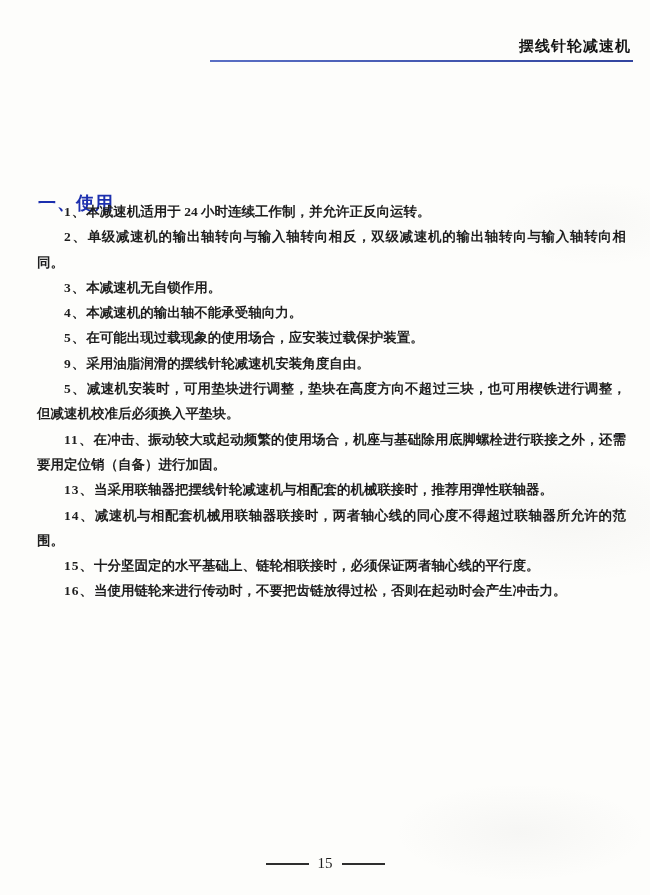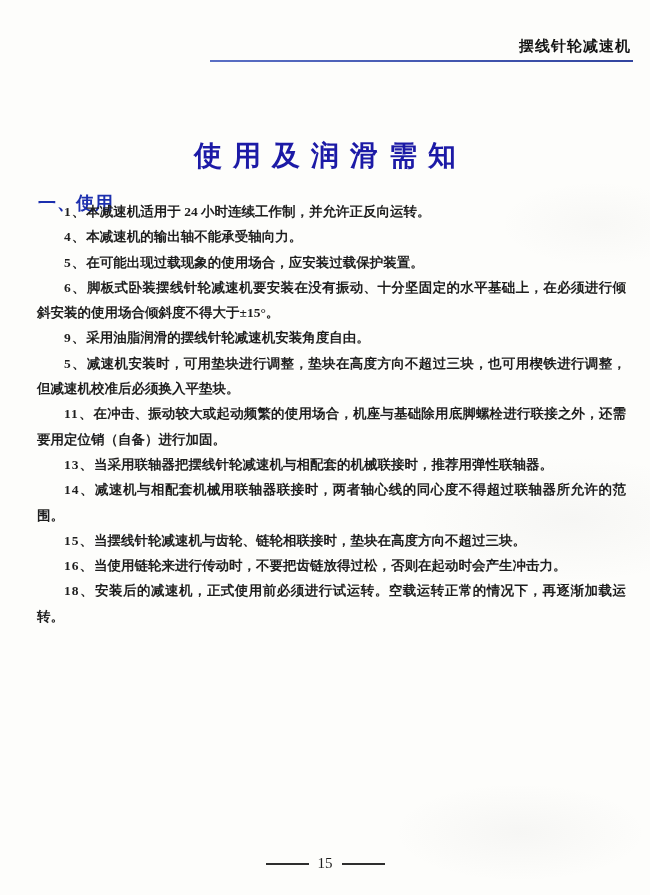--- a/index.html
+++ b/index.html
@@ -71,42 +71,44 @@
 </style>
 </head>
 <body>
 
 <div class="page">
 
   <div class="running-head">摆线针轮减速机</div>
 
   <div class="head-rule"></div>
 
-  <h1 class="doc-title">使用及润滑需知</h1>
 
   <h2 class="section-heading">一、使用</h2>
 
   <div class="items" id="items-container">
     <p class="item">
       <span class="item-num">1、</span><span class="item-text">本减速机适用于 24 小时连续工作制，并允许正反向运转。</span>
     </p>
 
+    <p class="item">
+      <span class="item-num">2、</span><span class="item-text">单级减速机的输出轴转向与输入轴转向相反，双级减速机的输出轴转向与输入轴转向相同。</span>
+    </p>
 
+    <p class="item">
+      <span class="item-num">3、</span><span class="item-text">本减速机无自锁作用。</span>
+    </p>
 
     <p class="item">
       <span class="item-num">4、</span><span class="item-text">本减速机的输出轴不能承受轴向力。</span>
     </p>
 
     <p class="item">
       <span class="item-num">5、</span><span class="item-text">在可能出现过载现象的使用场合，应安装过载保护装置。</span>
     </p>
 
-    <p class="item">
-      <span class="item-num">6、</span><span class="item-text">脚板式卧装摆线针轮减速机要安装在没有振动、十分坚固定的水平基础上，在必须进行倾斜安装的使用场合倾斜度不得大于±15°。</span>
-    </p>
 
 
 
     <p class="item">
       <span class="item-num">9、</span><span class="item-text">采用油脂润滑的摆线针轮减速机安装角度自由。</span>
     </p>
 
     <p class="item">
       <span class="item-num">5、</span><span class="item-text">减速机安装时，可用垫块进行调整，垫块在高度方向不超过三块，也可用楔铁进行调整，但减速机校准后必须换入平垫块。</span>
     </p>
@@ -118,31 +120,28 @@
 
     <p class="item">
       <span class="item-num">13、</span><span class="item-text">当采用联轴器把摆线针轮减速机与相配套的机械联接时，推荐用弹性联轴器。</span>
     </p>
 
     <p class="item">
       <span class="item-num">14、</span><span class="item-text">减速机与相配套机械用联轴器联接时，两者轴心线的同心度不得超过联轴器所允许的范围。</span>
     </p>
 
     <p class="item">
-      <span class="item-num">15、</span><span class="item-text">当摆线针轮减速机与齿轮、链轮相联接时，垫块在高度方向不超过三块。</span>
+      <span class="item-num">15、</span><span class="item-text">十分坚固定的水平基础上、链轮相联接时，必须保证两者轴心线的平行度。</span>
     </p>
 
     <p class="item">
       <span class="item-num">16、</span><span class="item-text">当使用链轮来进行传动时，不要把齿链放得过松，否则在起动时会产生冲击力。</span>
     </p>
 
 
-    <p class="item">
-      <span class="item-num">18、</span><span class="item-text">安装后的减速机，正式使用前必须进行试运转。空载运转正常的情况下，再逐渐加载运转。</span>
-    </p>
   </div>
 
   <div class="footer">
     <span class="footer-rule"></span>
     <span class="footer-page">15</span>
     <span class="footer-rule"></span>
   </div>
 
 </div>
 

